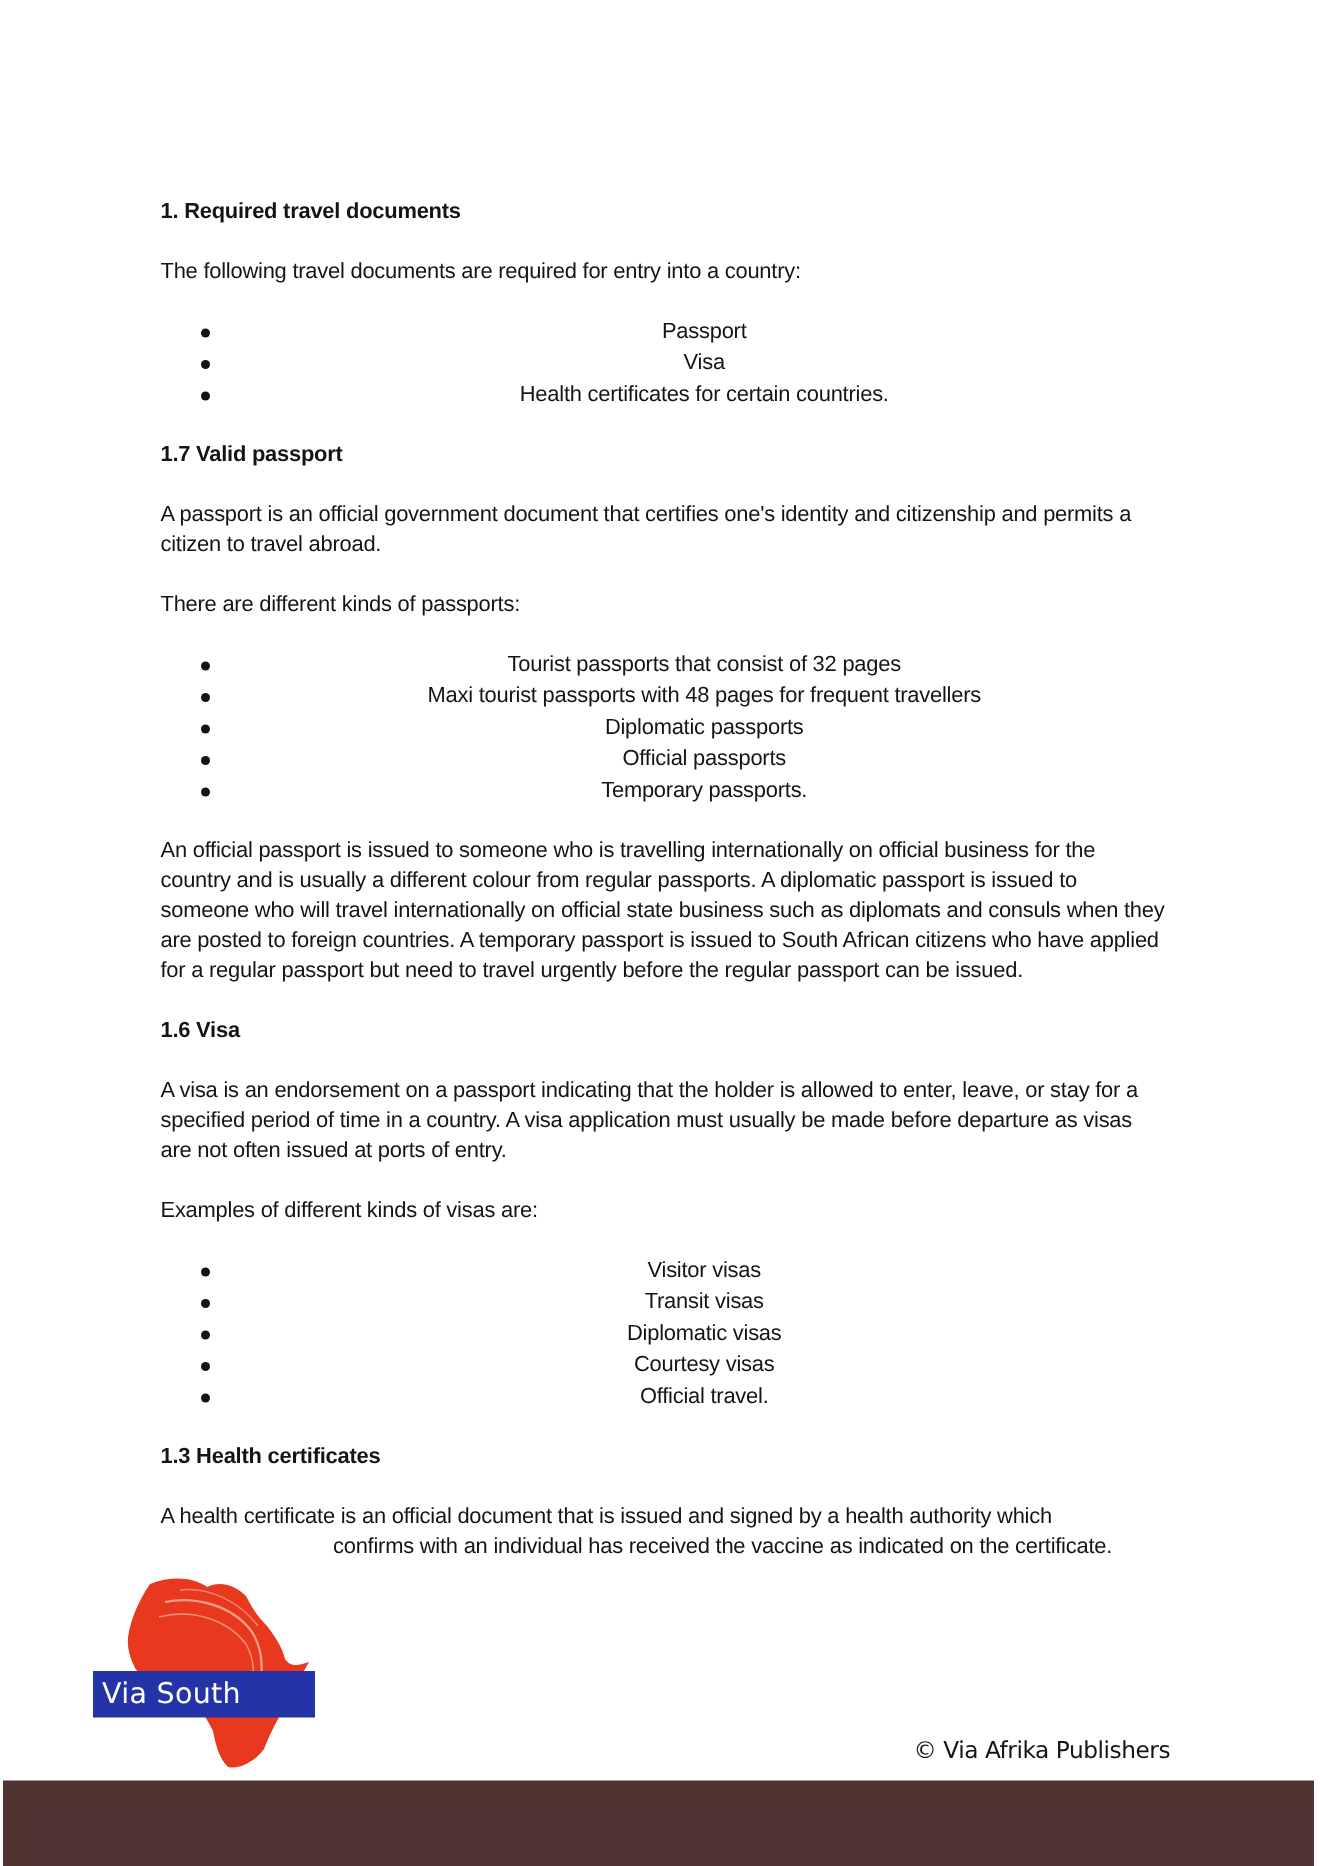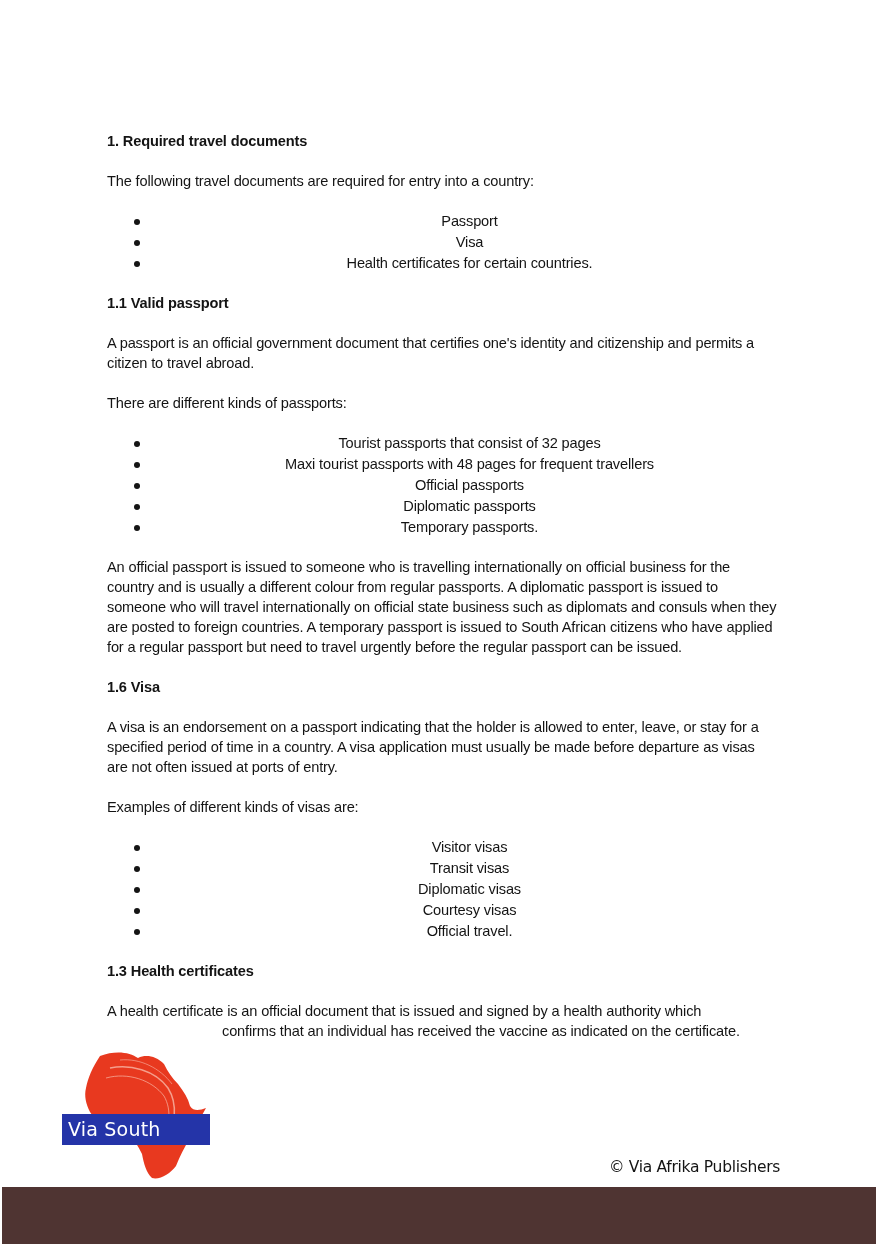--- a/index.html
+++ b/index.html
@@ -121,47 +121,47 @@
   <div class="content">
 
     <h2>1. Required travel documents</h2>
     <p>The following travel documents are required for entry into a country:</p>
     <ul>
       <li><span class="bullet"></span><span>Passport</span></li>
       <li><span class="bullet"></span><span>Visa</span></li>
       <li><span class="bullet"></span><span>Health certificates for certain countries.</span></li>
     </ul>
 
-    <h2>1.1 Valid passport</h2>
+    <h2>1.7 Valid passport</h2>
     <p>A passport is an official government document that certifies one's identity and citizenship and permits a citizen to travel abroad.</p>
     <p>There are different kinds of passports:</p>
     <ul>
       <li><span class="bullet"></span><span>Tourist passports that consist of 32 pages</span></li>
       <li><span class="bullet"></span><span>Maxi tourist passports with 48 pages for frequent travellers</span></li>
+      <li><span class="bullet"></span><span>Diplomatic passports</span></li>
       <li><span class="bullet"></span><span>Official passports</span></li>
-      <li><span class="bullet"></span><span>Diplomatic passports</span></li>
       <li><span class="bullet"></span><span>Temporary passports.</span></li>
     </ul>
     <p>An official passport is  issued to someone who is travelling internationally on official business for the country and is usually a different colour from regular passports. A diplomatic passport is issued to someone who will travel internationally on official state business such as diplomats and consuls when they are posted to foreign countries. A temporary passport is issued to South African citizens who have applied for a regular passport but need to travel urgently before the regular passport can be issued.</p>
 
     <h2>1.6 Visa</h2>
     <p>A visa is an endorsement on a passport indicating that the holder is allowed to enter, leave, or stay for a specified period of time in a country. A visa application must usually be made before departure as visas are not often issued at ports of entry.</p>
     <p>Examples of different kinds of visas are:</p>
     <ul>
       <li><span class="bullet"></span><span>Visitor visas</span></li>
       <li><span class="bullet"></span><span>Transit visas</span></li>
       <li><span class="bullet"></span><span>Diplomatic visas</span></li>
       <li><span class="bullet"></span><span>Courtesy visas</span></li>
       <li><span class="bullet"></span><span>Official travel.</span></li>
     </ul>
 
     <h2>1.3 Health certificates</h2>
     <p style="margin:0;">
       <span style="display:block;">A health certificate is an official document that is issued and signed by a health authority which</span>
-      <span class="hanging-line">confirms that an individual has received the vaccine as indicated on the certificate.</span>
+      <span class="hanging-line">confirms with an individual has received the vaccine as indicated on the certificate.</span>
     </p>
   </div>
 
   <div class="logo">
     <svg width="155" height="135" viewBox="0 0 155 135">
       <path d="M40 8 C55 2, 70 4, 78 10 C86 6, 96 8, 104 16 C108 24, 112 30, 118 36 C124 44, 128 50, 130 58 C134 64, 140 62, 146 60 C140 70, 136 80, 130 90 C124 100, 120 108, 116 118 C110 126, 100 132, 92 130 C86 124, 84 116, 82 106 C78 98, 74 92, 70 86 C64 80, 56 78, 48 76 C40 74, 34 70, 30 64 C26 56, 24 48, 26 40 C28 30, 32 20, 40 8 Z" fill="#e8391f"></path>
       <path d="M50 20 C70 16, 95 22, 108 40 C118 56, 116 78, 104 96" fill="none" stroke="#f7b8a8" stroke-width="1.5" opacity="0.8"></path>
       <path d="M46 30 C68 24, 92 32, 104 48 C112 62, 110 80, 100 94" fill="none" stroke="#f7b8a8" stroke-width="1" opacity="0.7"></path>
       <path d="M60 12 C80 10, 100 20, 112 36" fill="none" stroke="#f7b8a8" stroke-width="1" opacity="0.6"></path>
     </svg>

